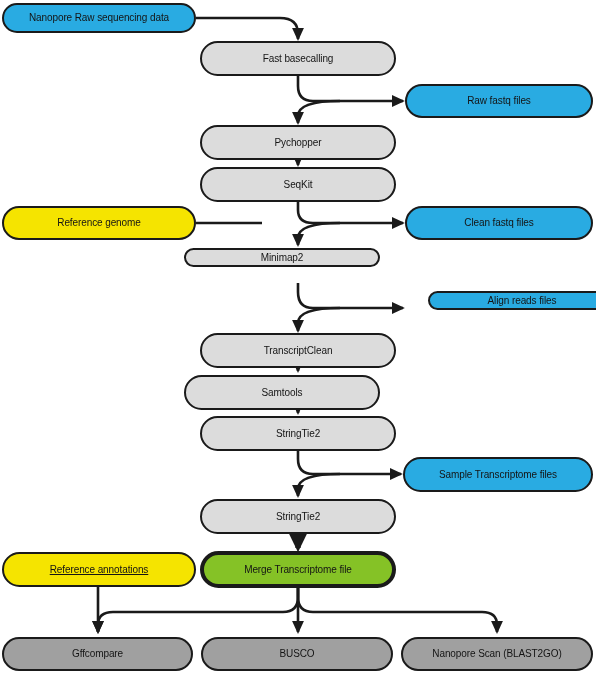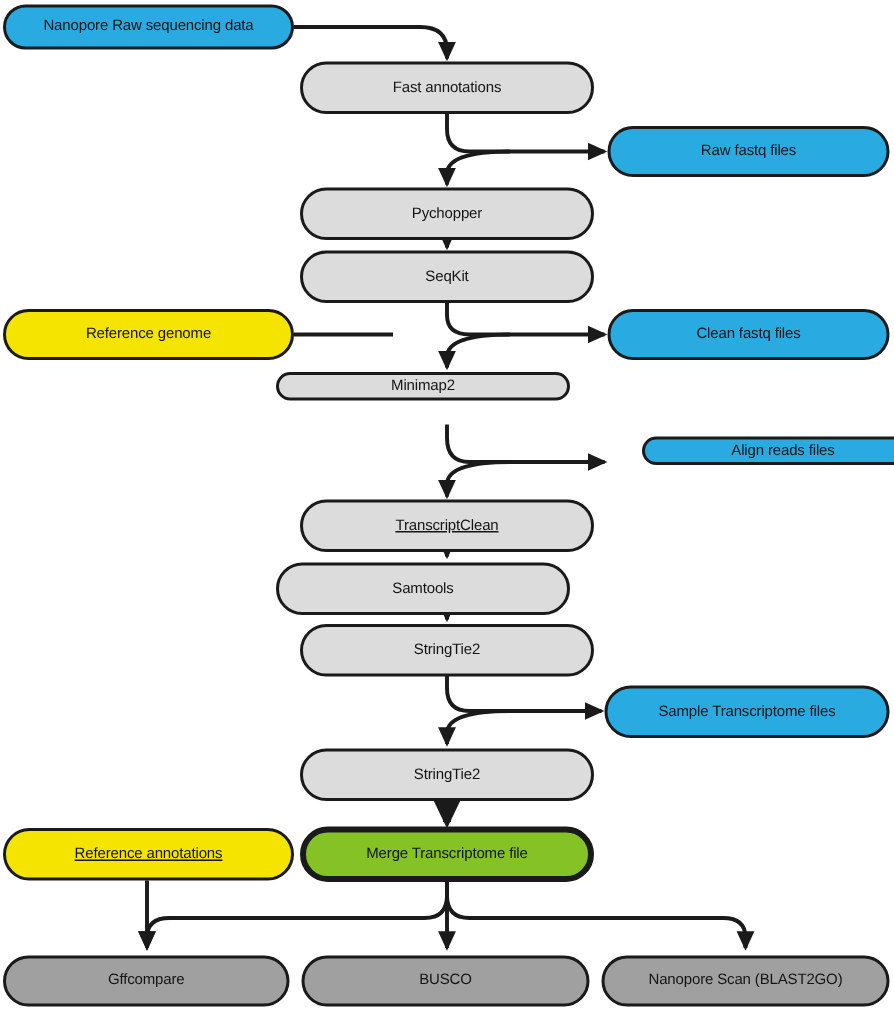--- a/index.html
+++ b/index.html
@@ -102,21 +102,21 @@
 
       <path d="M 298 587 L 298 597 Q 298 612 313 612 L 482 612 Q 497 612 497 625 L 497 632" marker-end="url(#arw)"></path>
     </g>
   </svg>
 
   <div class="node output" style="left:2px; top:3px; width:194px; height:30px;">
     <span class="tight">Nanopore Raw sequencing data</span>
   </div>
 
   <div class="node process" style="left:200px; top:41px; width:196px; height:35px;">
-    <span>Fast annotations</span>
+    <span>Fast basecalling</span>
   </div>
 
   <div class="node output" style="left:405px; top:84px; width:188px; height:34px;">
     <span>Raw fastq files</span>
   </div>
 
   <div class="node process" style="left:200px; top:125px; width:196px; height:35px;">
     <span>Pychopper</span>
   </div>
 
@@ -133,21 +133,21 @@
   </div>
 
   <div class="node process" style="left:184px; top:248px; width:196px; height:19px;">
     <span>Minimap2</span>
   </div>
 
   <div class="node output" style="left:428px; top:291px; width:188px; height:19px;">
     <span>Align reads files</span>
   </div>
 
-  <div class="node process" style="left:200px; top:333px; width:196px; height:35px;text-decoration:underline;">
+  <div class="node process" style="left:200px; top:333px; width:196px; height:35px;">
     <span>TranscriptClean</span>
   </div>
 
   <div class="node process" style="left:184px; top:375px; width:196px; height:35px;">
     <span>Samtools</span>
   </div>
 
   <div class="node process" style="left:200px; top:416px; width:196px; height:35px;">
     <span>StringTie2</span>
   </div>

